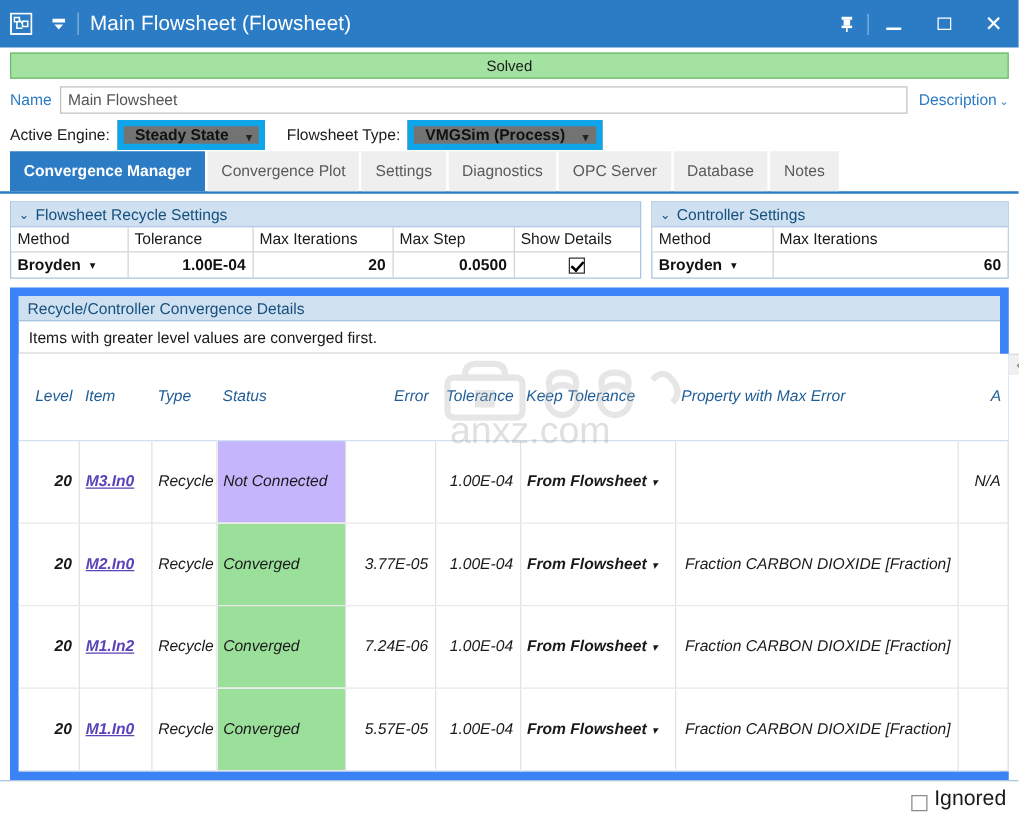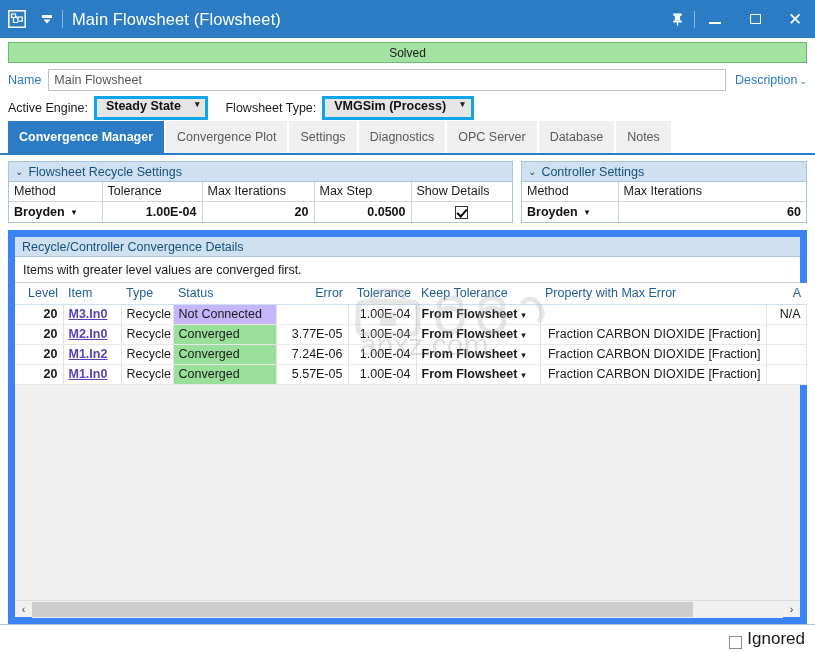--- a/index.html
+++ b/index.html
@@ -115,23 +115,23 @@
     padding: 2px 8px 5px 8px;
     flex: 0 0 auto;
   }
   .enginerow .cap {
     font-size: 12.5px;
     color: #1a1a1a;
     padding-right: 6px;
   }
   .combo {
     height: 24px;
-    border: 3px solid #0ea5e9;
-    background: #e5e5e5;
-    display: flex; align-items: flex-start;
+    border: 5px solid #0ea5e9;
+    background: #737373;
+    display: flex; align-items: flex-end;
     padding: 0 6px 0 9px;
     font-weight: bold;
     font-size: 12.5px;
     color: #111111;
   }
   .combo .cbcaret {
     margin-left: 14px;
     font-size: 9px;
     color: #222;
   }
@@ -248,23 +248,24 @@
   }
   .details-hint {
     font-size: 12.5px;
     color: #1a1a1a;
     padding: 6px 0 5px 8px;
   }
   .gridwrap {
     flex: 1 1 auto;
     min-height: 0;
     display: flex;
-    flex-direction: column;
+    flex-direction: row;
     background: #f0f0f0;
     border-top: 1px solid #cfcfcf;
+    font-style: italic;
   }
   .gtable {
     border-collapse: collapse;
     width: 100%;
     table-layout: fixed;
     background: #ffffff;
   }
   .gtable th {
     font-weight: normal;
     font-size: 12.5px;

